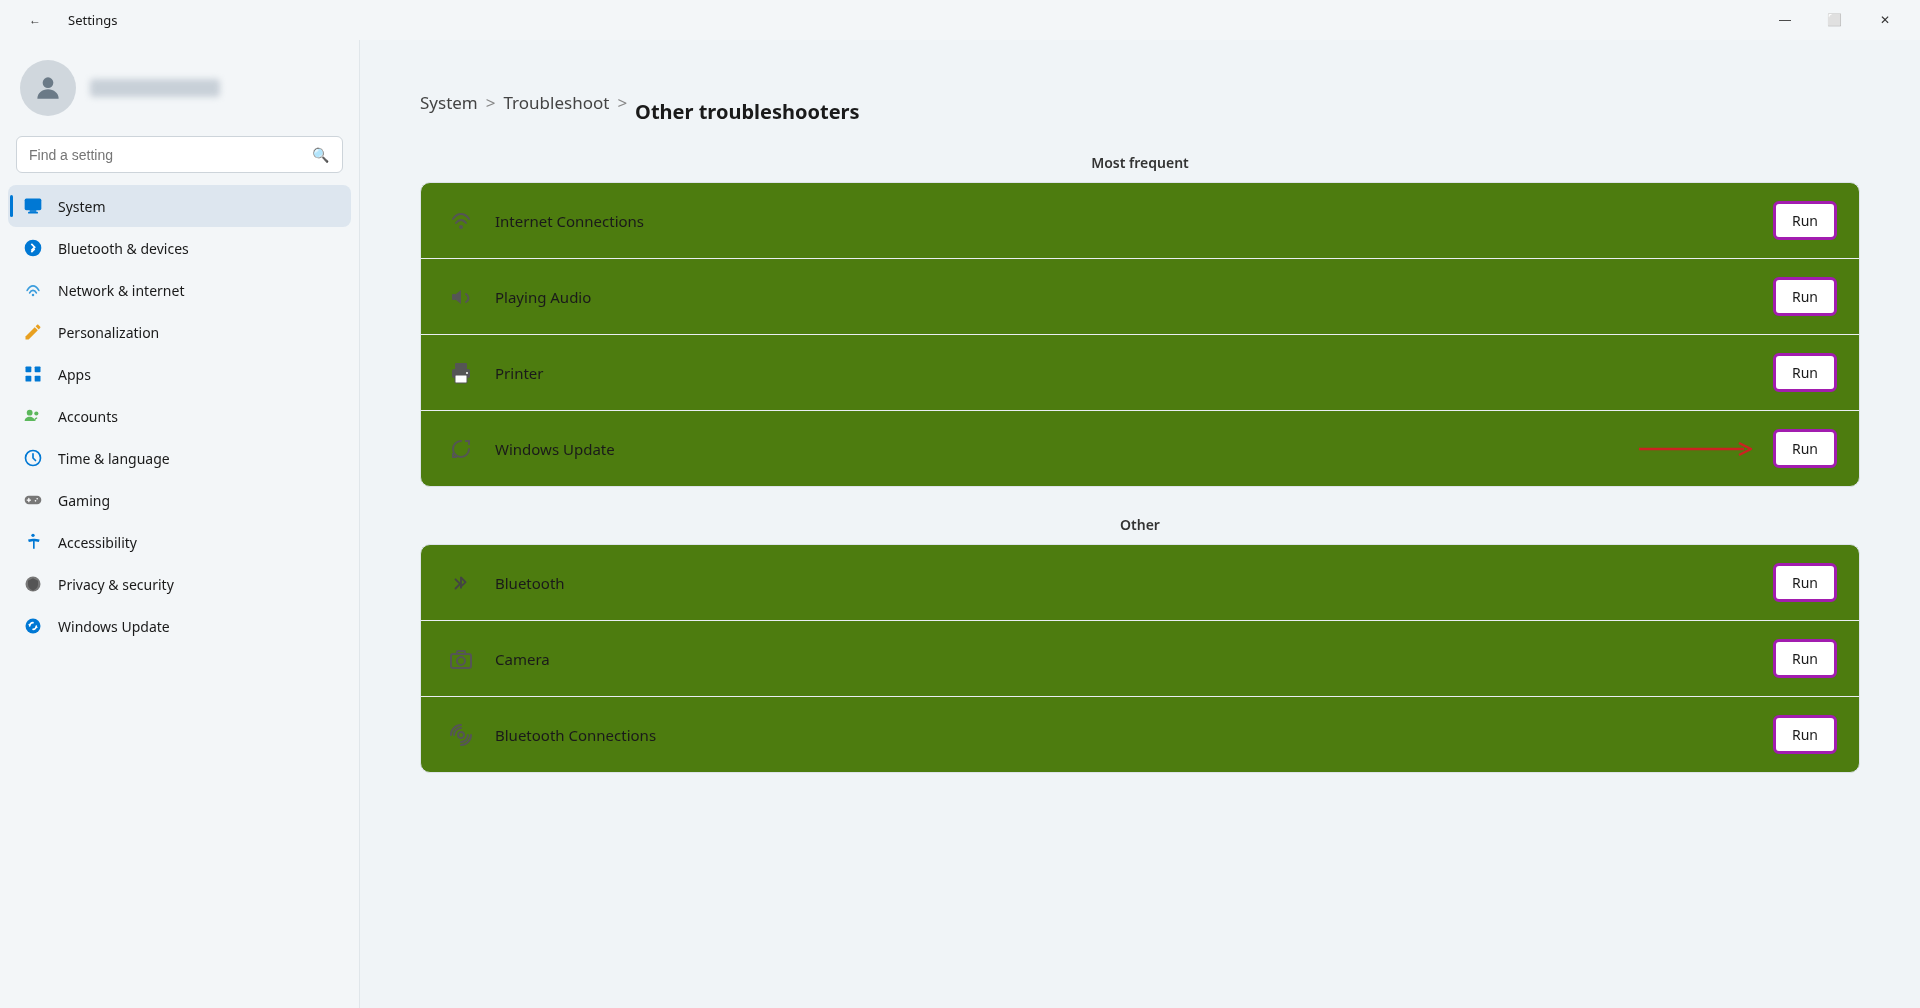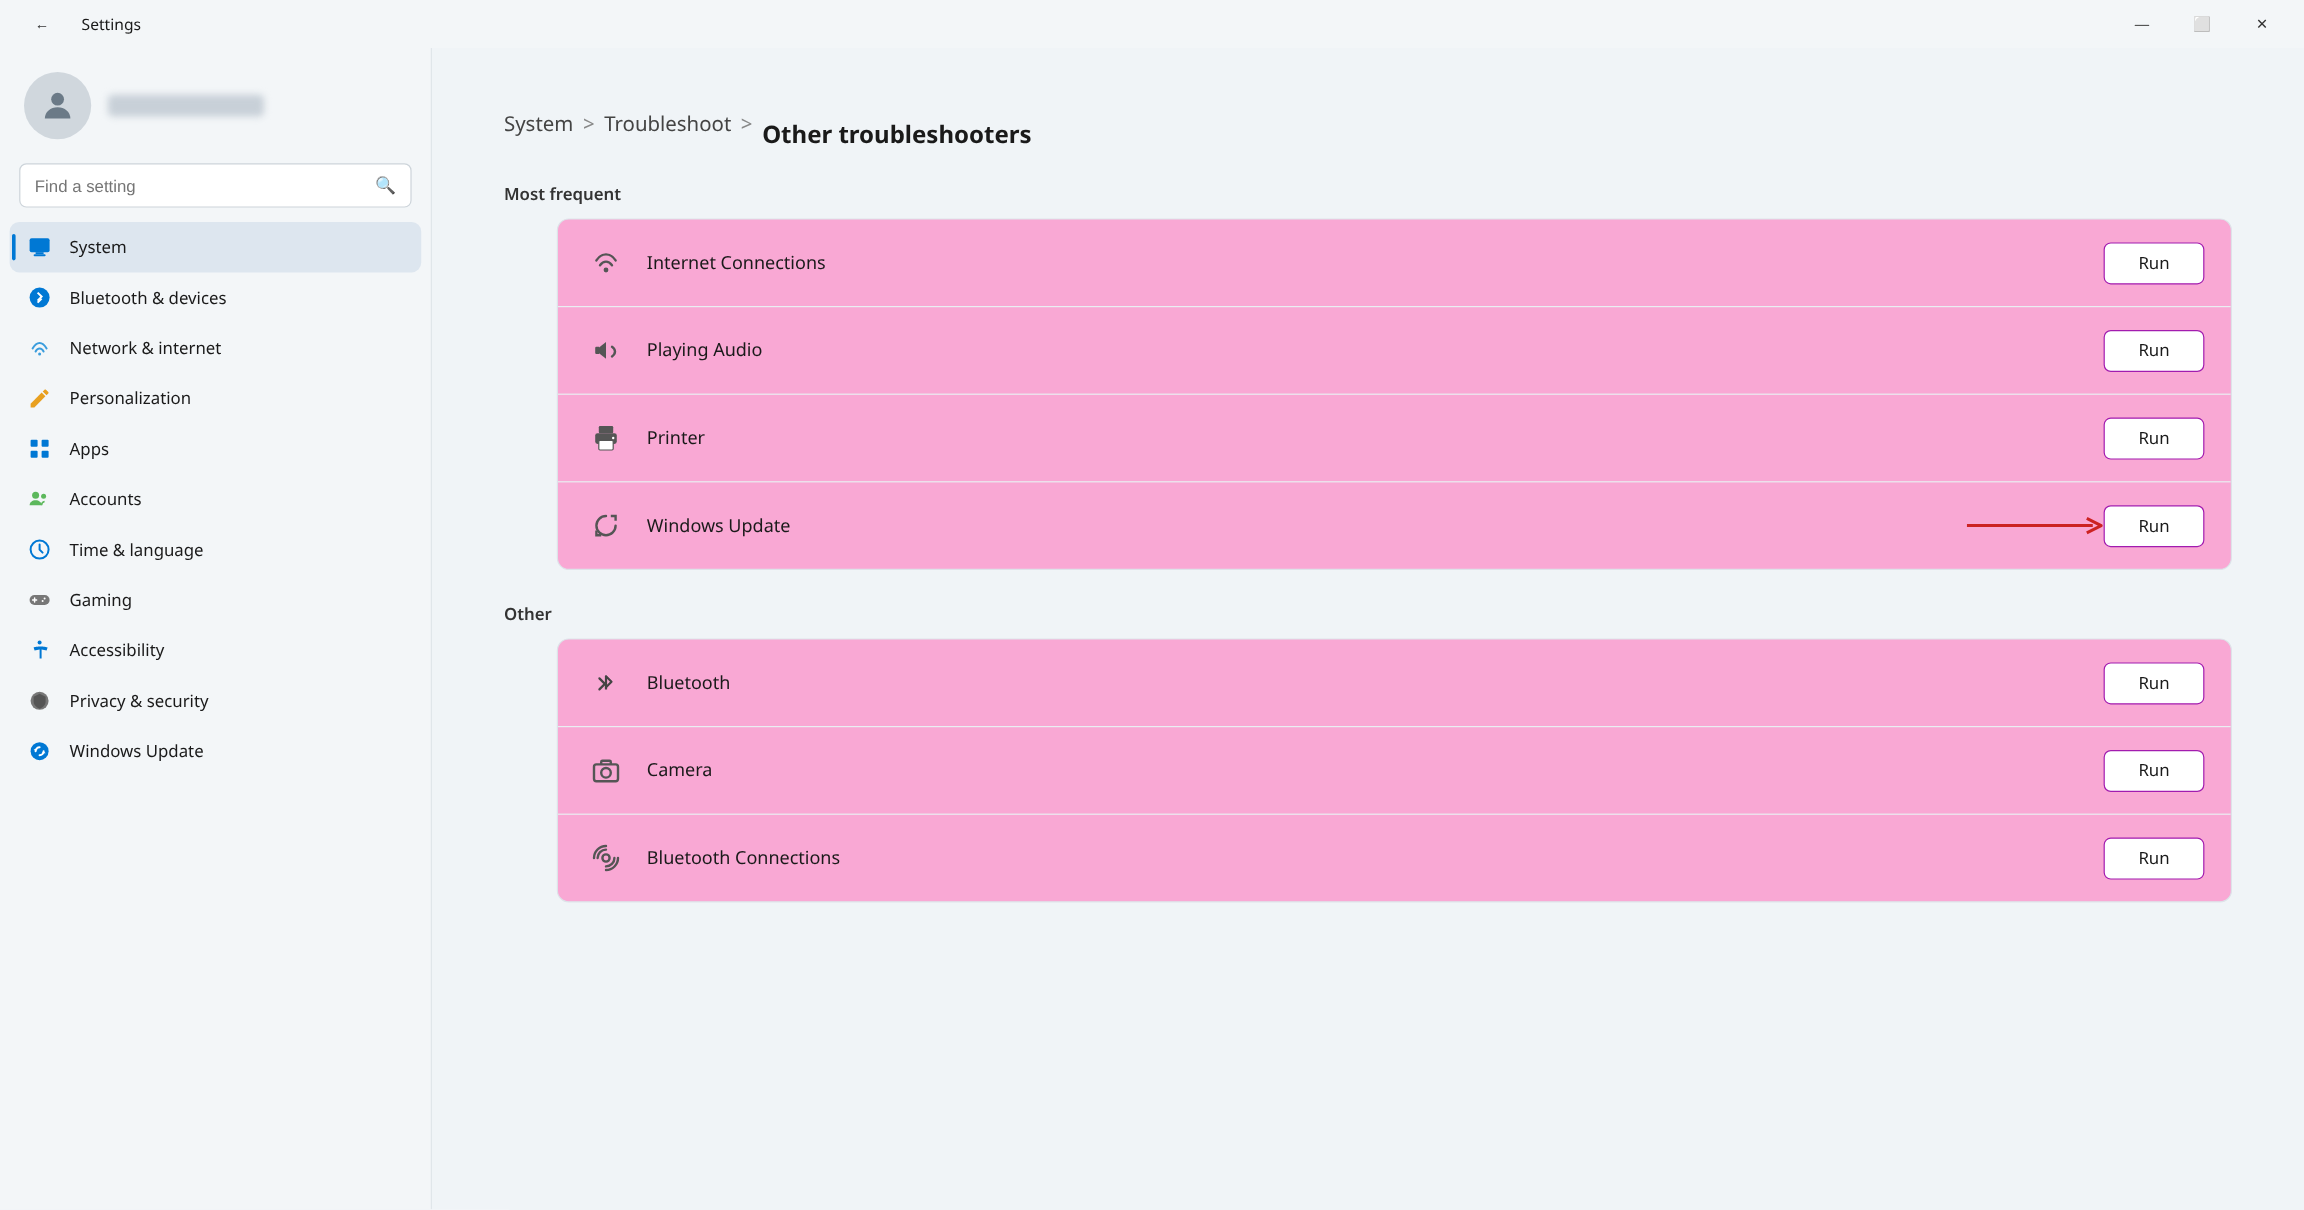--- a/index.html
+++ b/index.html
@@ -180,29 +180,29 @@
       font-size: 20px;
       margin-top: 18px;
     }
 
     .section-label {
       font-size: 14px;
       font-weight: 600;
       color: #333;
       margin-bottom: 10px;
       margin-top: 8px;
+      text-align: center;
     }
 
     .troubleshooter-list {
-      background: #f9a8d4;
+      background: #4d7c0f;
       border-radius: 10px;
       overflow: hidden;
       margin-bottom: 28px;
       border: 1px solid #dde3e9;
-      margin-left: 44px;
     }
 
     .troubleshooter-item {
       display: flex;
       align-items: center;
       padding: 18px 22px;
       border-bottom: 1px solid #eaeef2;
       gap: 16px;
       position: relative;
     }
@@ -221,24 +221,24 @@
       flex-shrink: 0;
     }
 
     .item-name {
       flex: 1;
       font-size: 15px;
       color: #1a1a1a;
     }
 
     .run-btn {
-      border: 1px solid #a21caf;
+      border: 3px solid #a21caf;
       background: white;
       border-radius: 6px;
-      padding: 7px 28px;
+      padding: 7px 16px;
       font-size: 14px;
       cursor: pointer;
       color: #1a1a1a;
       font-family: 'Segoe UI', system-ui, sans-serif;
       white-space: nowrap;
     }
 
     .arrow-indicator {
       position: absolute;
       right: 100px;

